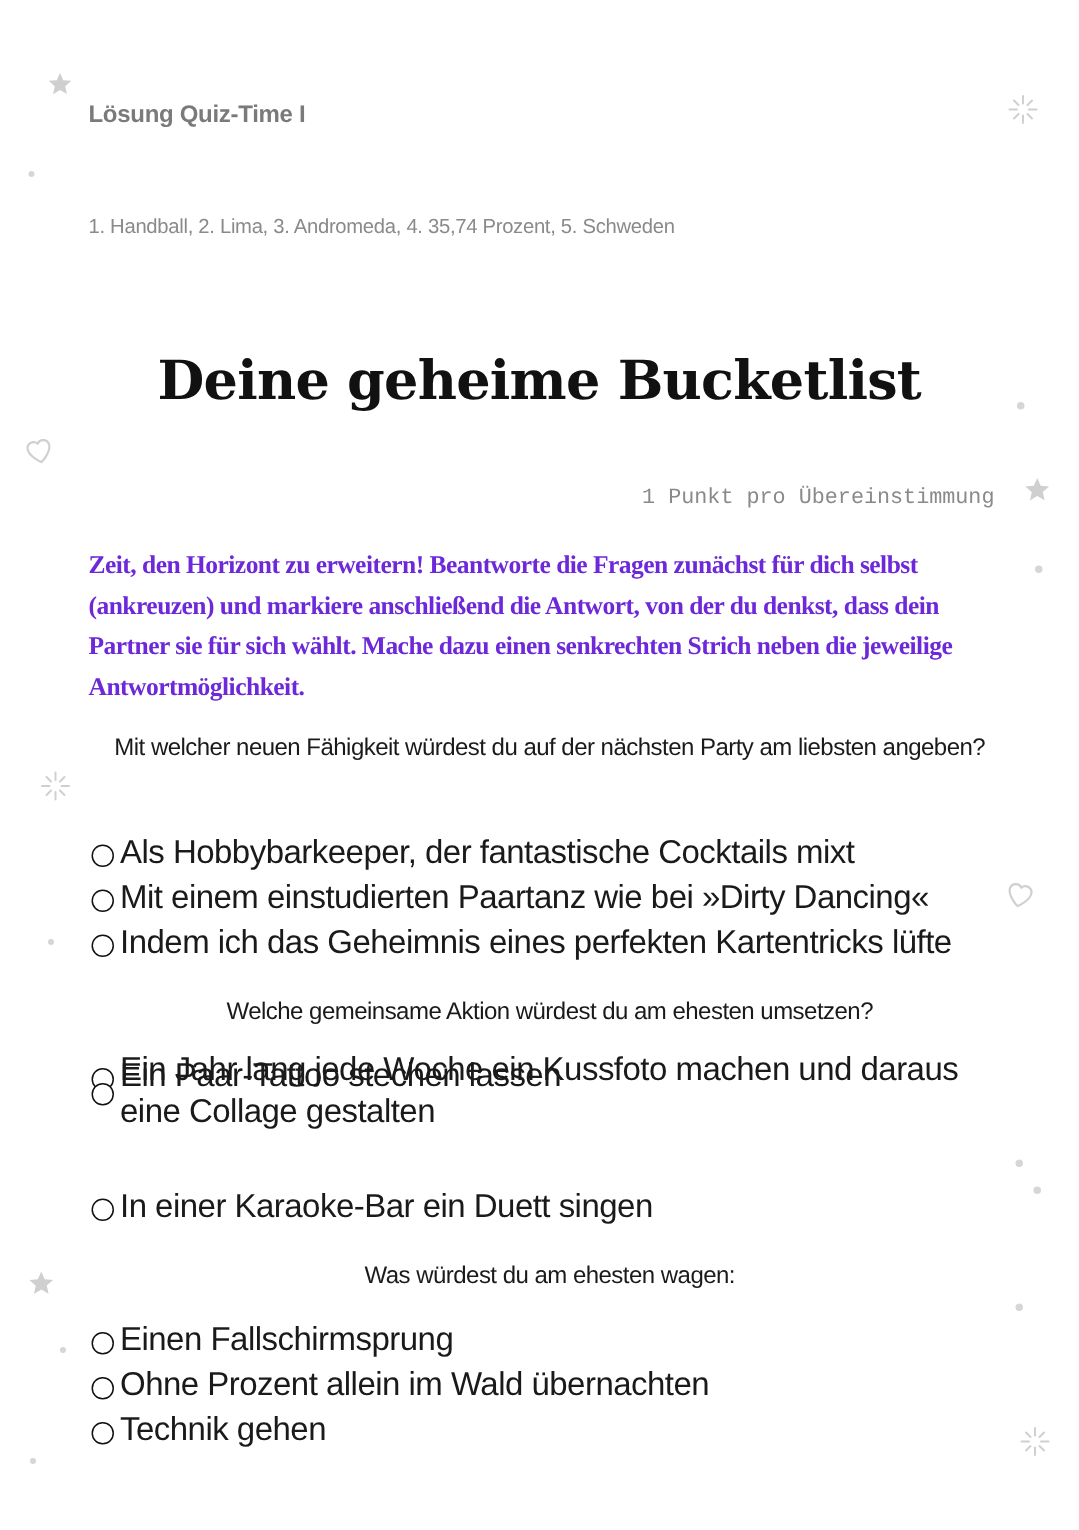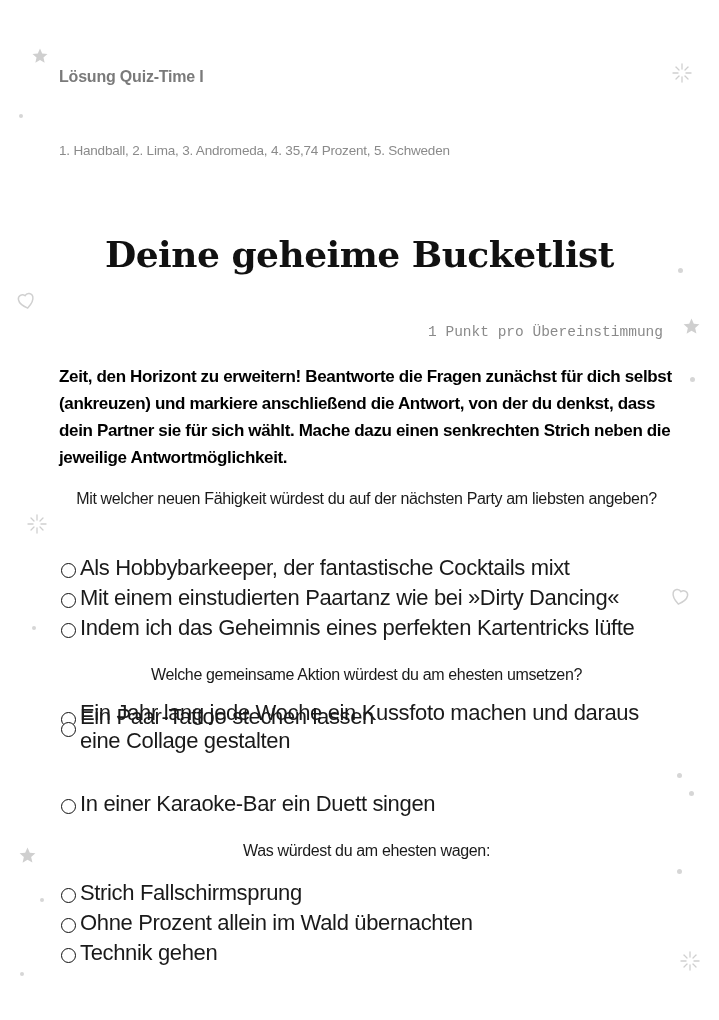--- a/index.html
+++ b/index.html
@@ -22,21 +22,21 @@
     left: 0; width: 719px; top: 233px; text-align: center;
     font-family: "DejaVu Serif", serif; font-weight: bold;
     font-size: 36px; color: #111; letter-spacing: -0.5px;
   }
   .subtitle {
     left: 0; width: 663px; top: 324px; text-align: right;
     font-size: 14.5px; color: #8a8a8a; font-family: Liberation Mono, monospace;
   }
   .intro {
     left: 59px; top: 363px; width: 615px; font-size: 17px; line-height: 27px;
-    font-weight: bold; color: #000000; font-family: Liberation Sans, sans-serif;
+    font-weight: bold; color: #6d28d9; font-family: Liberation Serif, serif;
     letter-spacing: -0.35px;
   }
   .question {
     left: 59px; width: 615px; font-size: 16px; line-height: 27.5px; color: #1a1a1a;
     font-family: "Liberation Sans", sans-serif; letter-spacing: -0.35px; text-align: center;
   }
   .option {
     left: 61px; width: 610px; font-size: 22px; line-height: 28px; color: #1a1a1a;
     font-family: "Liberation Sans", sans-serif; letter-spacing: -0.35px;
     display: flex; align-items: center;
@@ -146,21 +146,21 @@
   <span class="opt-label">Ein Jahr lang jede Woche ein Kussfoto machen und daraus eine Collage gestalten</span>
 </div>
 <div class="abs option" style="top:790px">
   <span class="radio"></span>
   <span class="opt-label">In einer Karaoke-Bar ein Duett singen</span>
 </div>
 
 <div class="abs question" style="top:837px">Was würdest du am ehesten wagen:</div>
 <div class="abs option" style="top:879px">
   <span class="radio"></span>
-  <span class="opt-label">Strich Fallschirmsprung</span>
+  <span class="opt-label">Einen Fallschirmsprung</span>
 </div>
 <div class="abs option" style="top:909px">
   <span class="radio"></span>
   <span class="opt-label">Ohne Prozent allein im Wald übernachten</span>
 </div>
 <div class="abs option" style="top:939px">
   <span class="radio"></span>
   <span class="opt-label">Technik gehen</span>
 </div>
 

